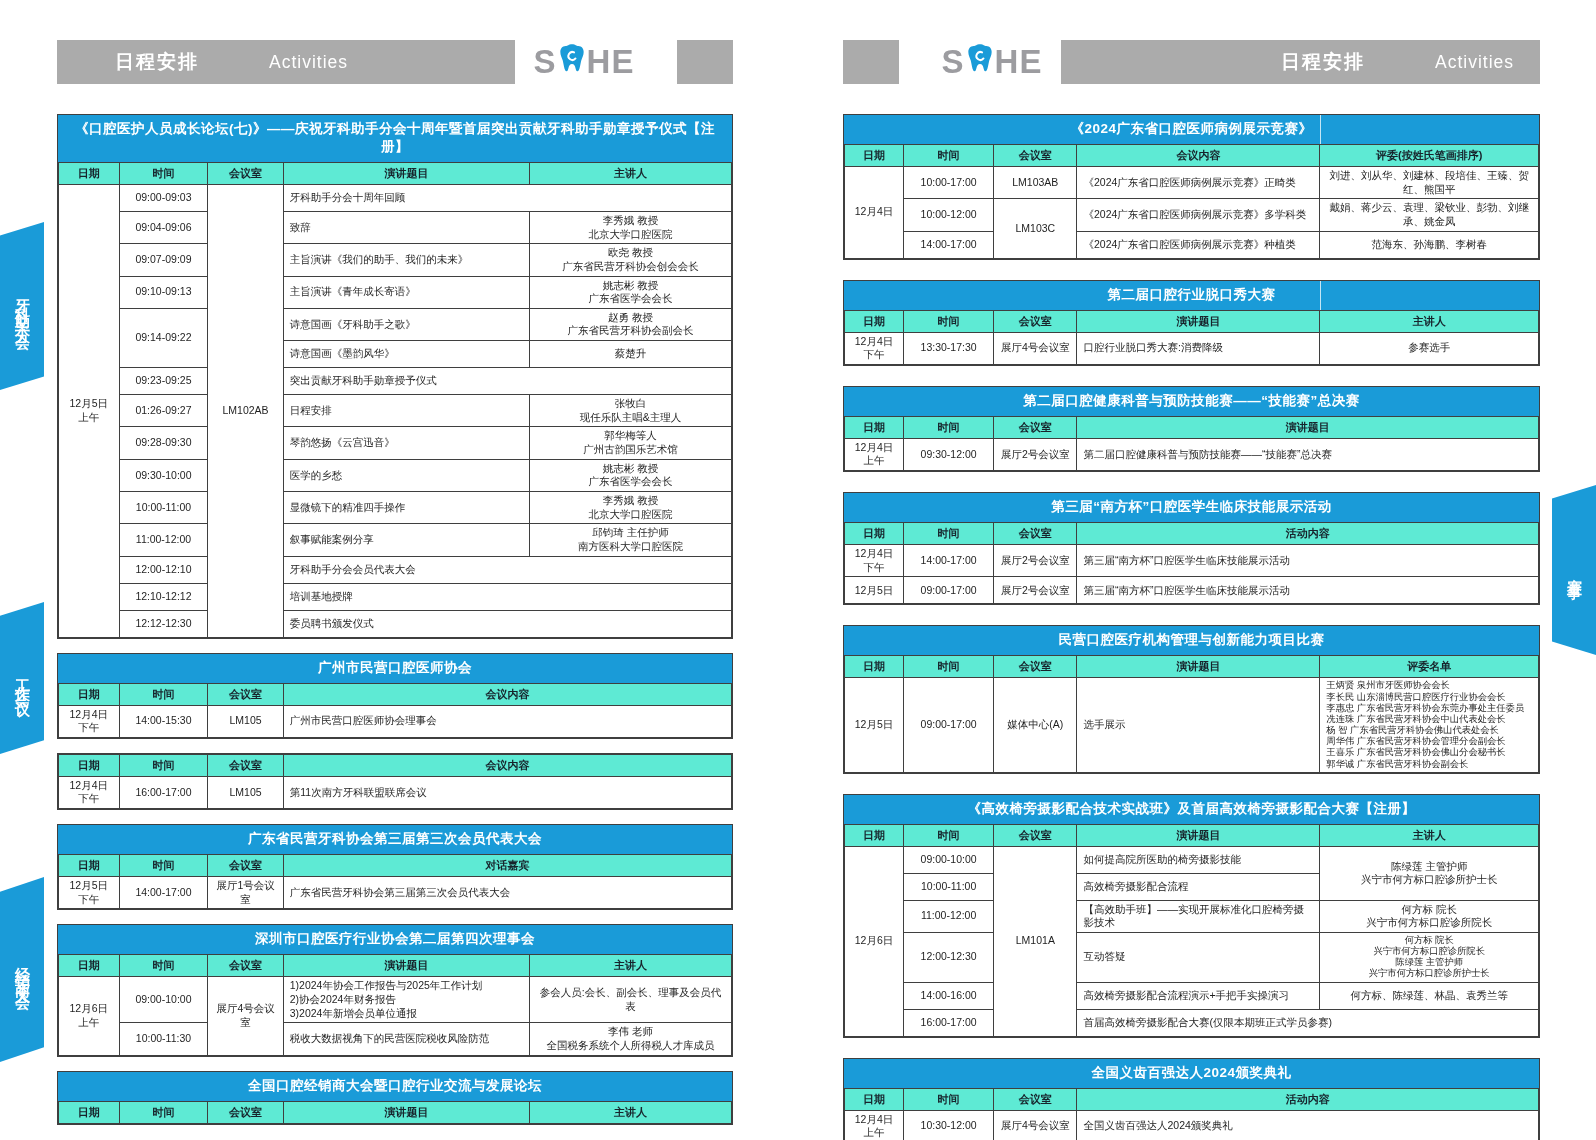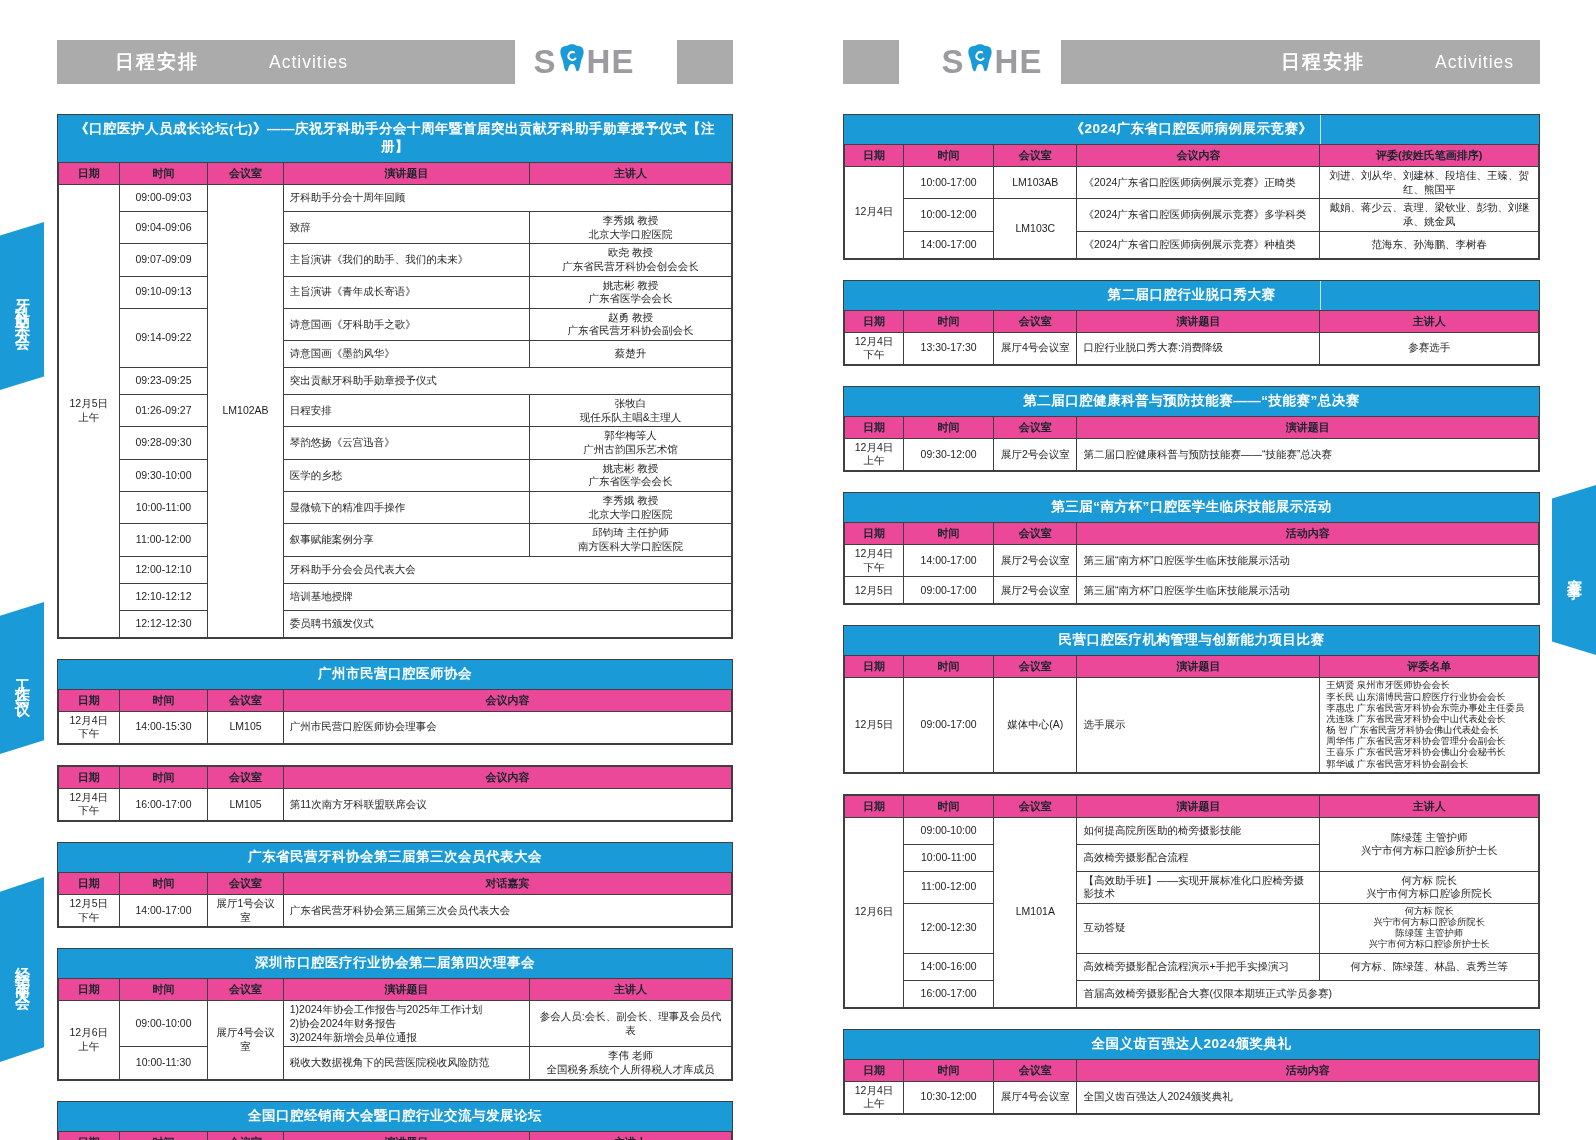--- a/index.html
+++ b/index.html
@@ -18,27 +18,27 @@
   .hdr-bar.rt{justify-content:flex-end;gap:70px;}
   .hdr-cn{font-size:19px;font-weight:bold;letter-spacing:2px;margin-left:32px;}
   .hdr-en{font-size:17.5px;letter-spacing:1px;}
   .hdr-logo{width:138px;display:flex;align-items:center;justify-content:center;gap:1px;
     font-weight:bold;color:#9c9ca0;font-size:33px;letter-spacing:1px;}
   .hdr-sq{width:56px;background:#ababab;}
   .hdr .gap{width:24px;}
 
   
   .tables{margin-top:30px;}
-  .sch-table{margin-bottom:20px;border:1.5px solid #3f3f3f;background:#fff;}
+  .sch-table{margin-bottom:14px;border:1.5px solid #3f3f3f;background:#fff;}
   .page.right .sch-table{margin-bottom:20px;}
   .tbl-title{position:relative;background:#1a9bd8;color:#fff;font-weight:bold;font-size:13.5px;
     text-align:center;padding:5px 4px 6px;letter-spacing:.5px;}
   .tbl-title .tdv{position:absolute;top:0;bottom:0;width:1px;background:rgba(255,255,255,.75);}
   .sch-table table{border-collapse:collapse;width:100%;table-layout:fixed;}
-  .sch-table th{background:#ec4899;font-size:11px;font-weight:bold;color:#17242c;
+  .sch-table th{background:#5eead4;font-size:11px;font-weight:bold;color:#17242c;
     border:1px solid #3f3f3f;padding:3px 16px;height:15px;}
   .sch-table td{font-size:10.5px;color:#1e1e1e;border:1px solid #3f3f3f;text-align:center;
     padding:2px 6px;line-height:1.3;height:22px;}
   .sch-table td.l{text-align:left;}
   .sch-table td.sm{font-size:9.3px;line-height:1.2;}
 
   
   .side-tab{position:absolute;width:44px;background:#1a9bd8;color:#fff;
     display:flex;align-items:center;justify-content:center;
     writing-mode:vertical-rl;font-size:15px;font-weight:bold;letter-spacing:7px;
@@ -479,20 +479,21 @@
               <td>12月5日</td>
               <td>09:00-17:00</td>
               <td>媒体中心(A)</td>
               <td class="l">选手展示</td>
               <td class="l sm">王炳贤 泉州市牙医师协会会长<br>李长民 山东淄博民营口腔医疗行业协会会长<br>李惠忠 广东省民营牙科协会东莞办事处主任委员<br>冼连珠 广东省民营牙科协会中山代表处会长<br>杨  智 广东省民营牙科协会佛山代表处会长<br>周华伟 广东省民营牙科协会管理分会副会长<br>王喜乐 广东省民营牙科协会佛山分会秘书长<br>郭华诚 广东省民营牙科协会副会长</td>
             </tr>
           </tbody>
         </table>
       </div>
       <div class="sch-table">
+        <div class="tbl-title">《高效椅旁摄影配合技术实战班》及首届高效椅旁摄影配合大赛【注册】</div>
         <table>
           <colgroup>
             <col style="width: 8.5%;">
             <col style="width: 13%;">
             <col style="width: 12%;">
             <col style="width: 35%;">
             <col style="width: 31.5%;">
           </colgroup>
           <thead>
             <tr>

